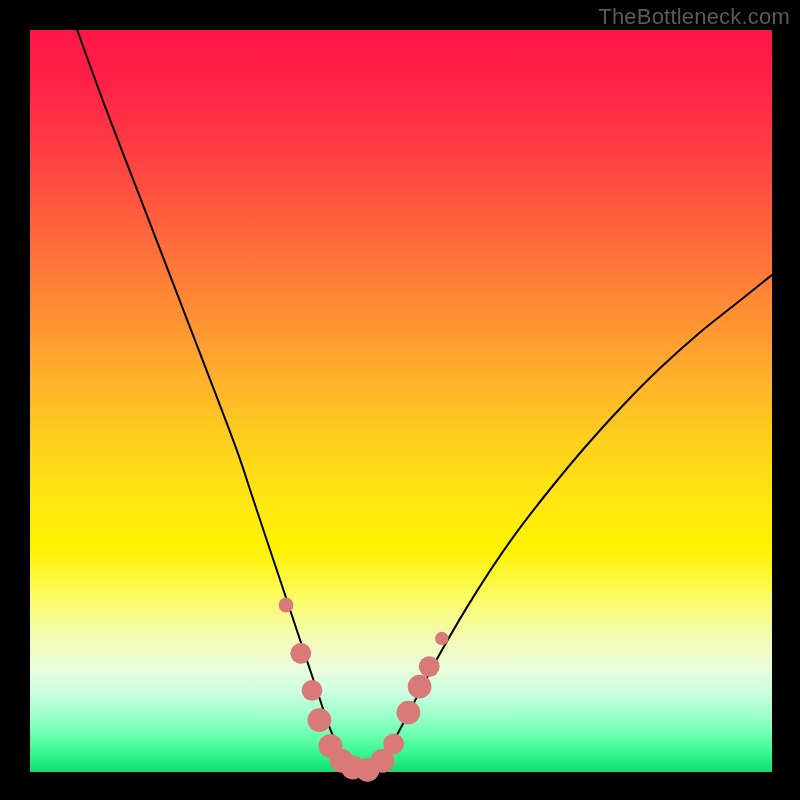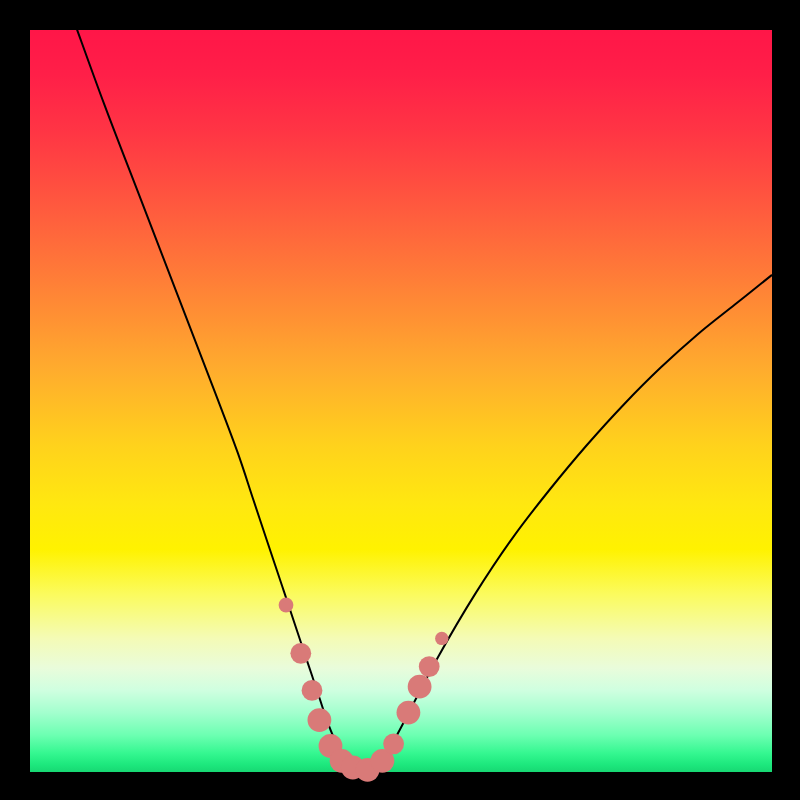--- a/index.html
+++ b/index.html
@@ -83,13 +83,14 @@
           <circle cx="337.6" cy="739.8" r="11.9" fill="#d97a78"></circle>
           <circle cx="352.4" cy="730.9" r="11.9" fill="#d97a78"></circle>
           <circle cx="363.6" cy="713.8" r="10.4" fill="#d97a78"></circle>
           <circle cx="378.4" cy="682.6" r="11.9" fill="#d97a78"></circle>
           <circle cx="389.6" cy="656.7" r="11.9" fill="#d97a78"></circle>
           <circle cx="399.2" cy="636.6" r="10.4" fill="#d97a78"></circle>
           <circle cx="411.8" cy="608.4" r="6.7" fill="#d97a78"></circle>
         </g>
     </svg>
   </div>
+  <div class="watermark">TheBottleneck.com</div>
 </div>
 
 </body></html>

